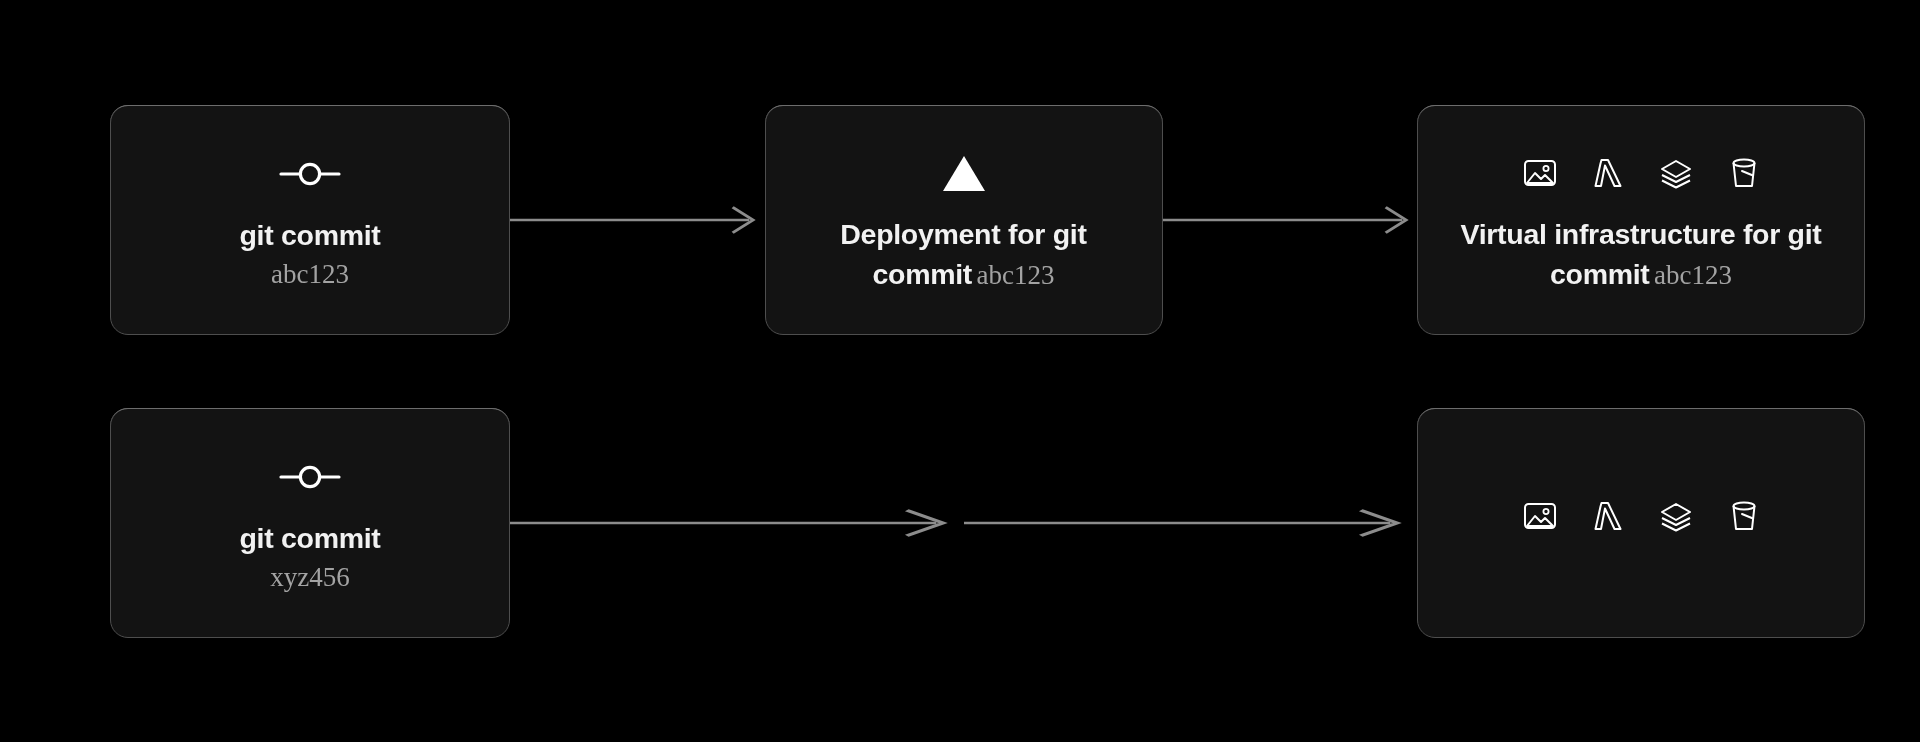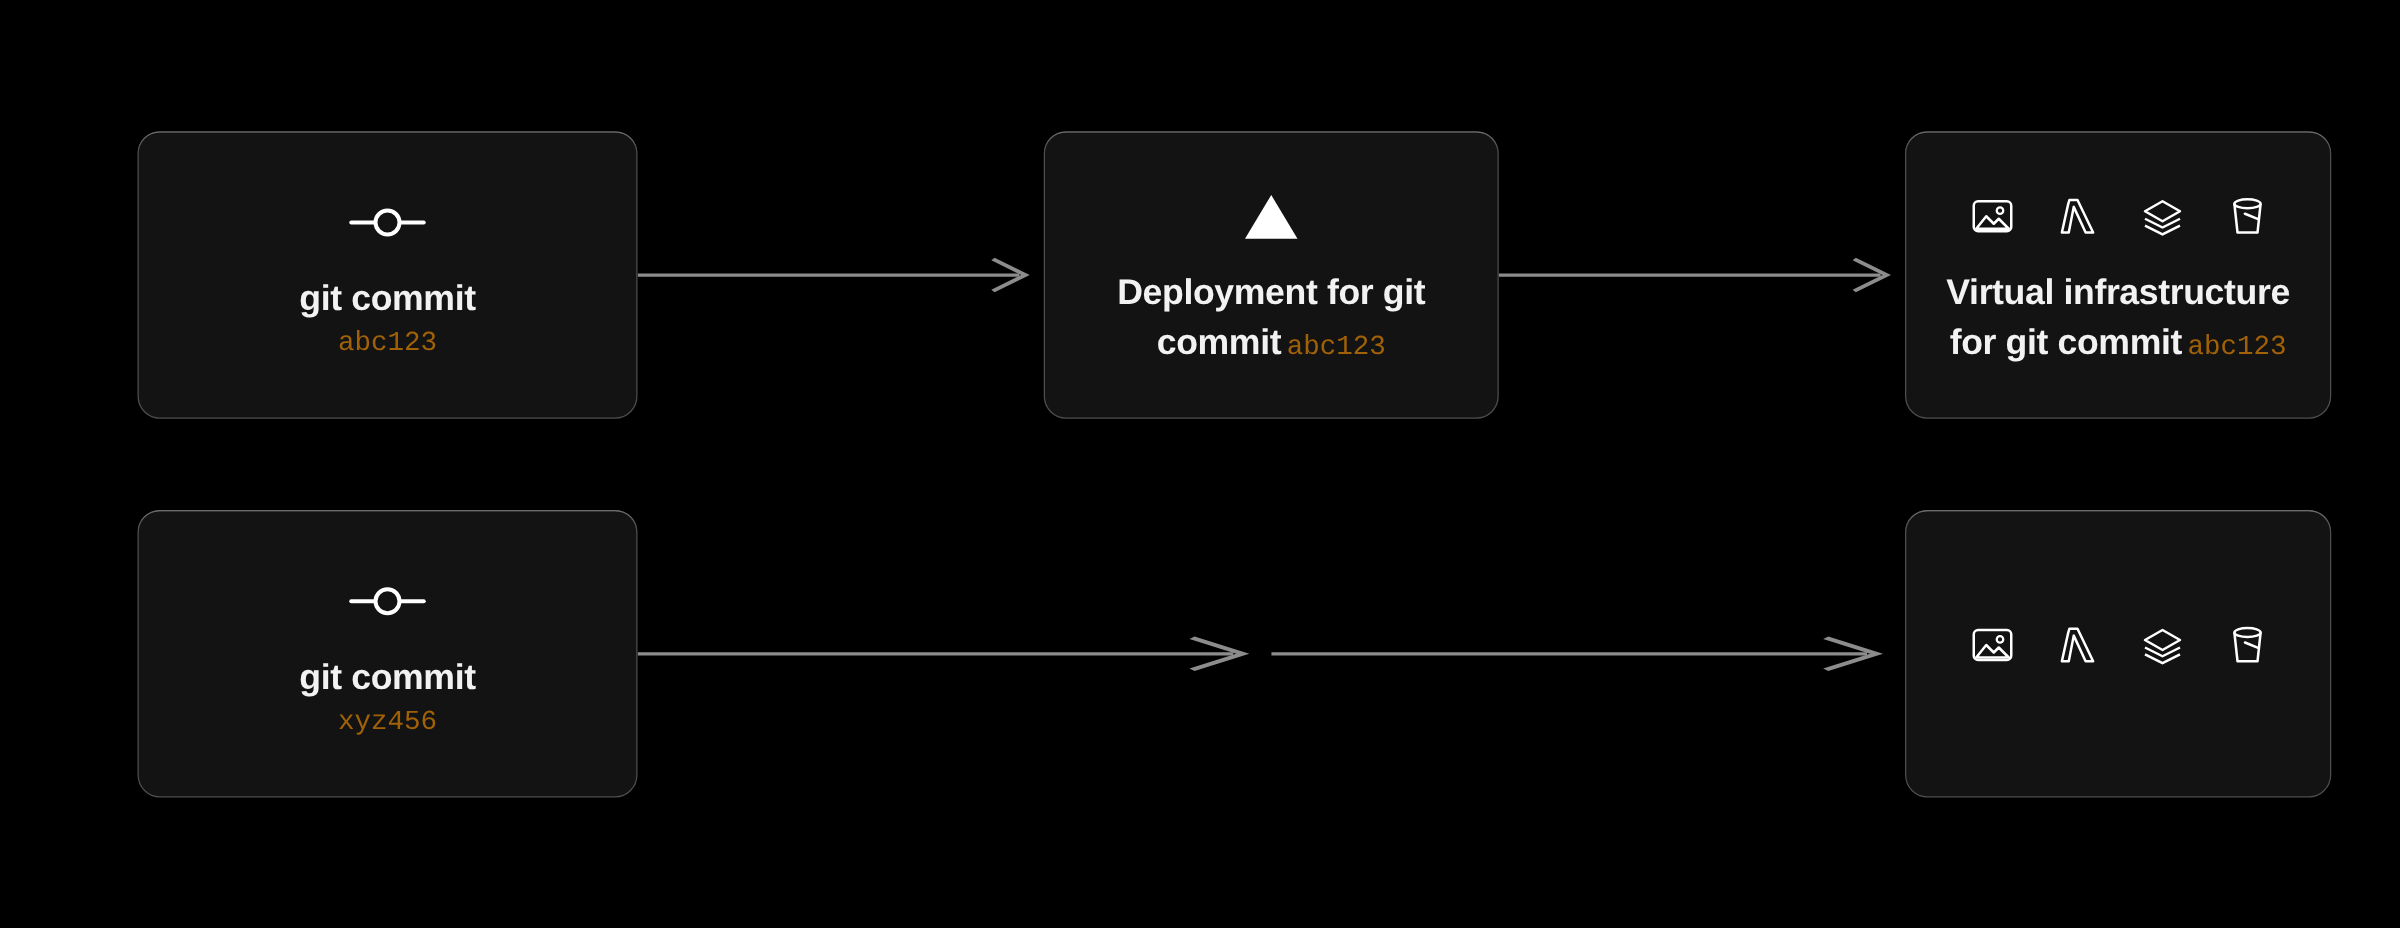--- a/index.html
+++ b/index.html
@@ -37,22 +37,22 @@
   }
   .card::after{
     content:"";
     position:absolute;
     inset:-1px;
     border-radius:18px;
     border-top:1px solid #6d6d6d;
     pointer-events:none;
   }
   .card-commit { margin-left:110px; width:400px; }
-  .card-deploy { width:364px; }
-  .card-infra  { width:341px; }
+  .card-deploy { width:398px; }
+  .card-infra  { width:448px; }
 
   .icon-row {
     display:flex;
     align-items:center;
     justify-content:center;
     gap:36px;
     height:56px;
     margin-bottom:14px;
   }
   .icon-single {
@@ -70,24 +70,24 @@
     padding:0 22px;
     color:#f2f2f2;
   }
   .t-bold {
     font-family:"Liberation Sans", sans-serif;
     font-weight:bold;
     font-size:28.5px;
     letter-spacing:-0.3px;
   }
   .t-mono {
-    font-family:Liberation Mono, monospace;
+    font-family:Liberation Serif, serif;
     font-weight:400;
-    font-size:22px;
-    color:#a16207;
+    font-size:27px;
+    color:#a3a3a3;
     letter-spacing:0px;
   }
 
   .connector {
     flex:1;
     display:flex;
     align-items:center;
     justify-content:center;
     height:230px;
     min-width:60px;

